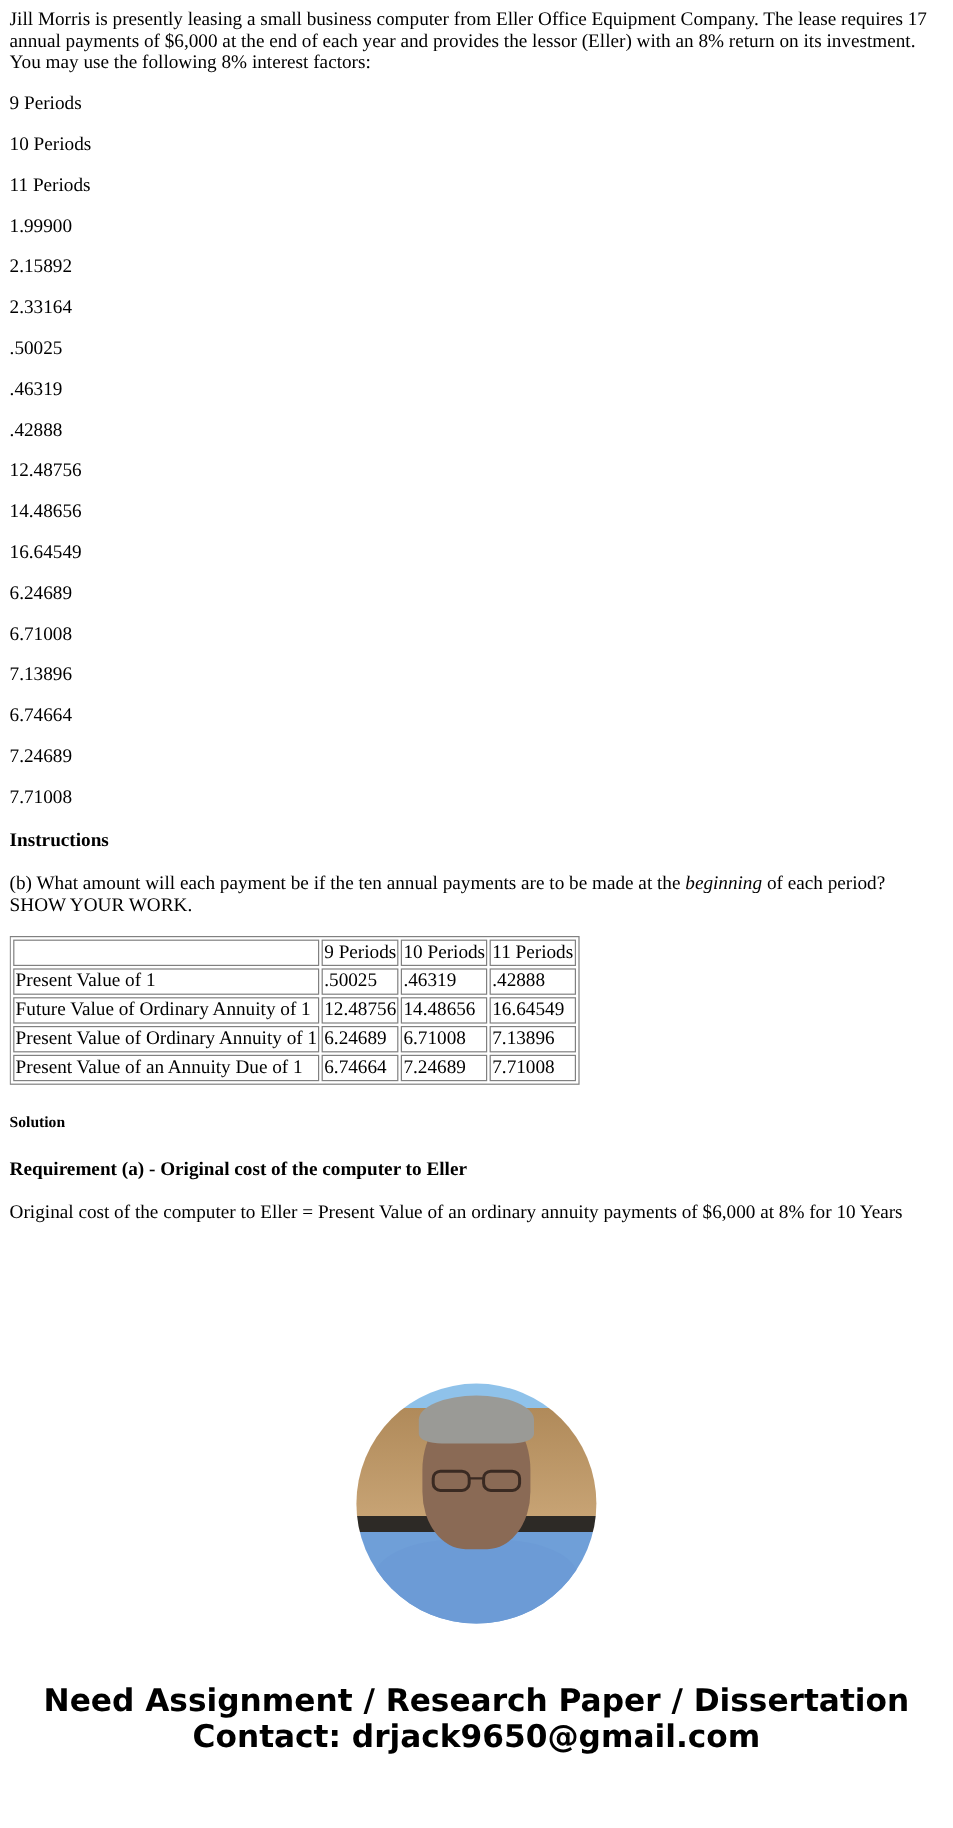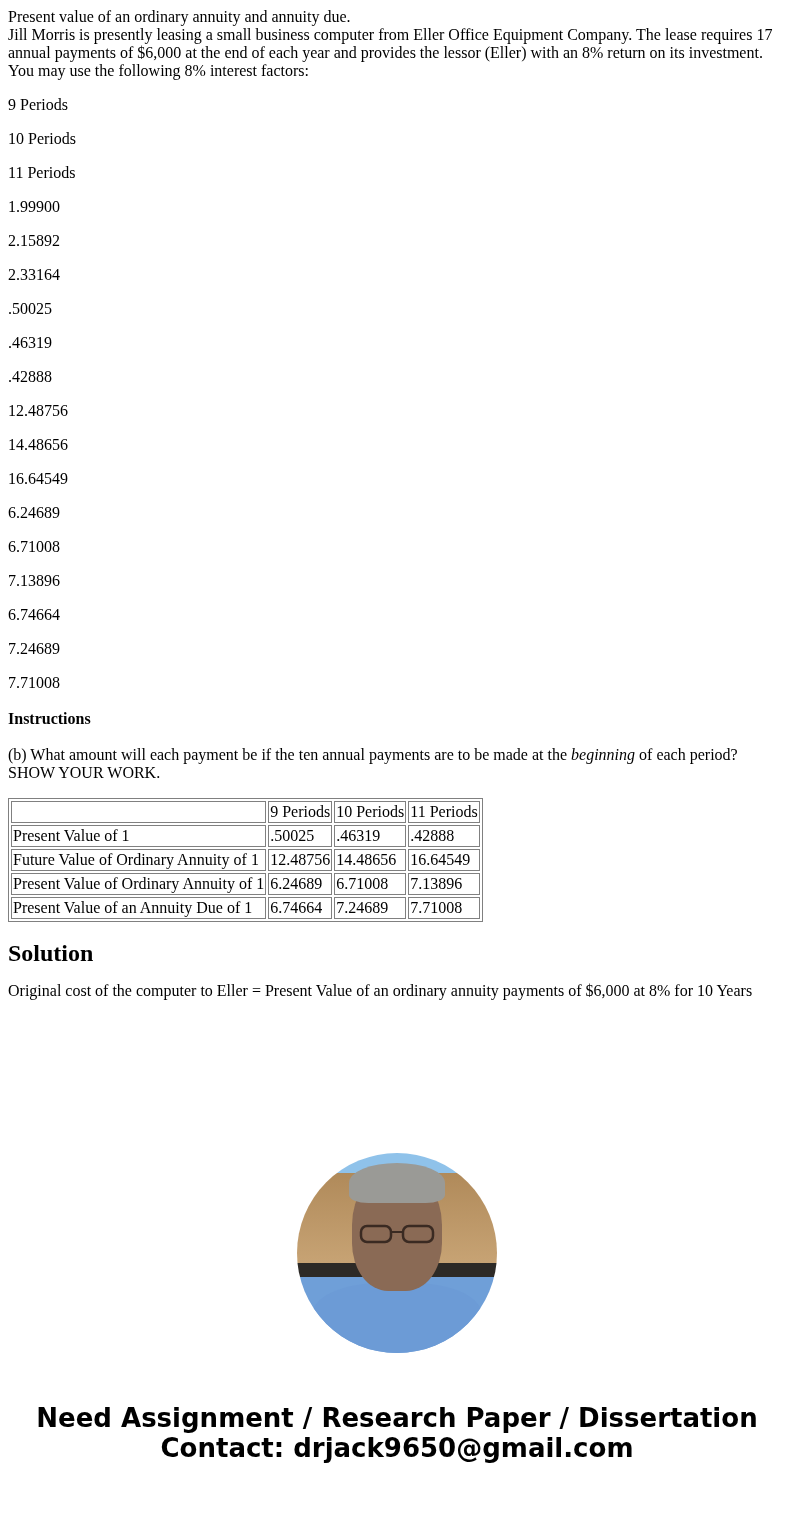--- a/index.html
+++ b/index.html
@@ -36,21 +36,21 @@
       font-size: 16px;
     }
     table.factors td {
       border: 1px solid #808080;
       padding: 1px;
       line-height: 18px;
       white-space: nowrap;
     }
     h3.solution-title {
       margin: 20px 0 0 0;
-      font-size: 24px;
+      font-size: 13px;
       font-weight: bold;
       line-height: 22px;
     }
     h4.req-title {
       margin: 20px 0 0 0;
       font-size: 16px;
       font-weight: bold;
       line-height: 18px;
     }
     .sol-p { margin-top: 18px !important; }
@@ -100,21 +100,20 @@
       font-weight: bold;
       font-size: 26px;
       line-height: 30px;
       color: #000;
     }
   </style>
 </head>
 <body>
 
 <div class="doc">
-  <p>Present value of an ordinary annuity and annuity due.</p>
   <p>Jill Morris is presently leasing a small business computer from Eller Office Equipment Company. The lease requires 17 annual payments of $6,000 at the end of each year and provides the lessor (Eller) with an 8% return on its investment. You may use the following 8% interest factors:</p>
 
   <div class="factor-list">
     <p>9 Periods</p>
     <p>10 Periods</p>
     <p>11 Periods</p>
     <p>1.99900</p>
     <p>2.15892</p>
     <p>2.33164</p>
     <p>.50025</p>
@@ -166,20 +165,21 @@
     <tr>
       <td>Present Value of an Annuity Due of 1</td>
       <td>6.74664</td>
       <td>7.24689</td>
       <td>7.71008</td>
     </tr>
   </tbody>
     </table>
 
   <h3 class="solution-title">Solution</h3>
+  <h4 class="req-title">Requirement (a) - Original cost of the computer to Eller</h4>
   <p class="sol-p">Original cost of the computer to Eller = Present Value of an ordinary annuity payments of $6,000 at 8% for 10 Years</p>
 
 </div>
 
 <div class="avatar">
   <div class="shirt"></div>
   <div class="face"></div>
   <div class="hair"></div>
   <svg class="glasses" viewBox="0 0 76 22">
     <rect x="2" y="3" width="30" height="16" rx="6" fill="none" stroke="#3a2a22" stroke-width="2.5"></rect>

